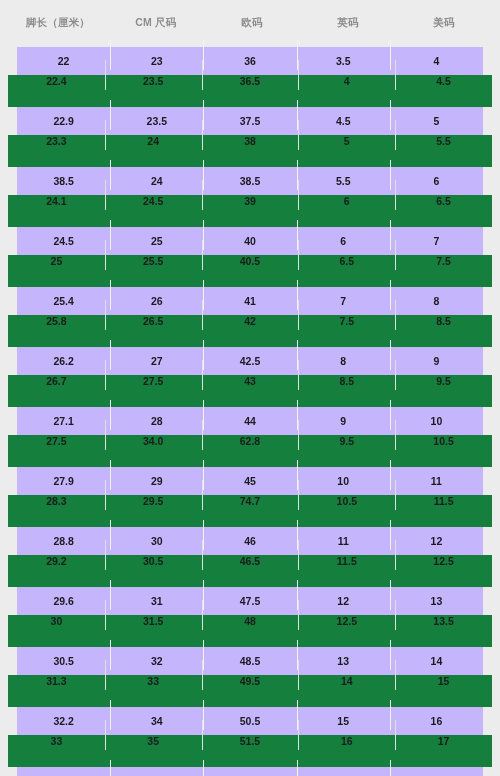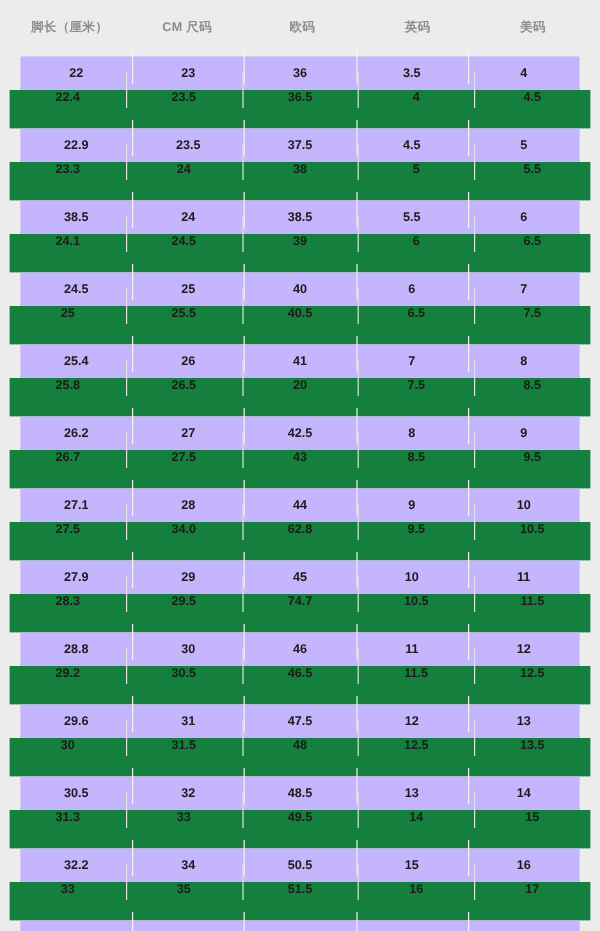--- a/index.html
+++ b/index.html
@@ -201,21 +201,21 @@
           <div class="cell">26</div>
           <div class="cell">41</div>
           <div class="cell">7</div>
           <div class="cell">8</div>
         </div>
       </div>
       <div class="row dark">
         <div class="inner">
           <div class="cell">25.8</div>
           <div class="cell">26.5</div>
-          <div class="cell">20</div>
+          <div class="cell">42</div>
           <div class="cell">7.5</div>
           <div class="cell">8.5</div>
         </div>
       </div>
       <div class="row light">
         <div class="inner">
           <div class="cell">26.2</div>
           <div class="cell">27</div>
           <div class="cell">42.5</div>
           <div class="cell">8</div>

